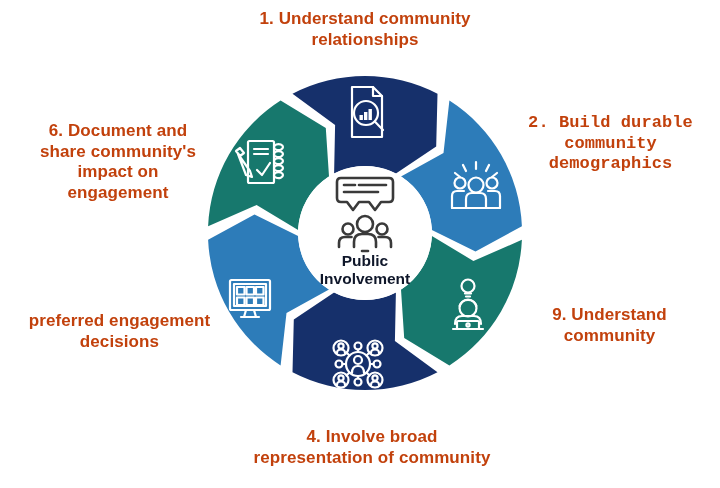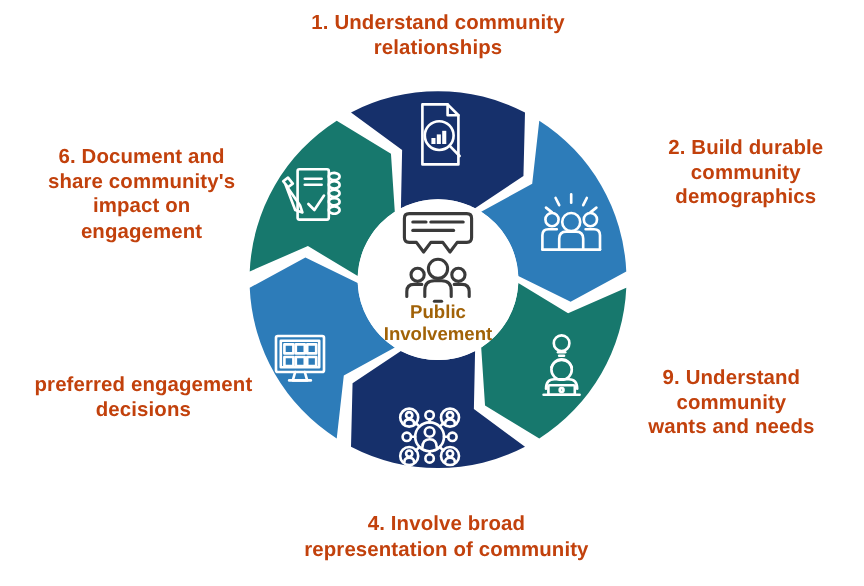--- a/index.html
+++ b/index.html
@@ -11,21 +11,21 @@
   .seg-icon { stroke:#ffffff; stroke-width:2.2; fill:none; stroke-linecap:round; stroke-linejoin:round; }
   .seg-icon .fillw { fill:#ffffff; stroke:none; }
   .center-icon { stroke:#3a3a3a; stroke-width:2.6; fill:none; stroke-linecap:round; stroke-linejoin:round; }
   .wheel-label {
     position:absolute; color:#c2410c; font-size:17px; line-height:1.22;
     font-weight:600; text-align:center; letter-spacing:0.1px;
   }
   .wheel-label span { display:block; }
   .center-label {
     position:absolute; left:295px; top:252px; width:140px; text-align:center;
-    color:#a16207; font-size:15.5px; line-height:1.15; font-weight:700;
+    color:#0f172a; font-size:15.5px; line-height:1.15; font-weight:700;
   }
   .center-label span { display:block; }
 </style>
 </head>
 <body>
 
 <div id="canvas">
 
   <svg id="wheel-svg" width="720" height="488" viewBox="0 0 720 488">
 
@@ -150,30 +150,29 @@
   <div class="center-label">
     <span>Public</span>
     <span>Involvement</span>
   </div>
 
   <div class="wheel-label" style="left:235px; top:9px; width:260px;">
     <span>1. Understand community</span>
     <span>relationships</span>
   </div>
 
-  <div class="wheel-label" style="left:539px; top:113px; width:165px;">
+  <div class="wheel-label" style="left:528px; top:113px; width:165px;font-family:Liberation Mono, monospace;">
     <span>2. Build durable</span>
     <span>community</span>
     <span>demographics</span>
   </div>
 
   <div class="wheel-label" style="left:522px; top:305px; width:175px;">
     <span>9. Understand</span>
     <span>community</span>
-    <span>wants and needs</span>
   </div>
 
   <div class="wheel-label" style="left:244px; top:427px; width:256px;">
     <span>4. Involve broad</span>
     <span>representation of community</span>
   </div>
 
   <div class="wheel-label" style="left:22px; top:311px; width:195px;">
     <span>preferred engagement</span>
     <span>decisions</span>

